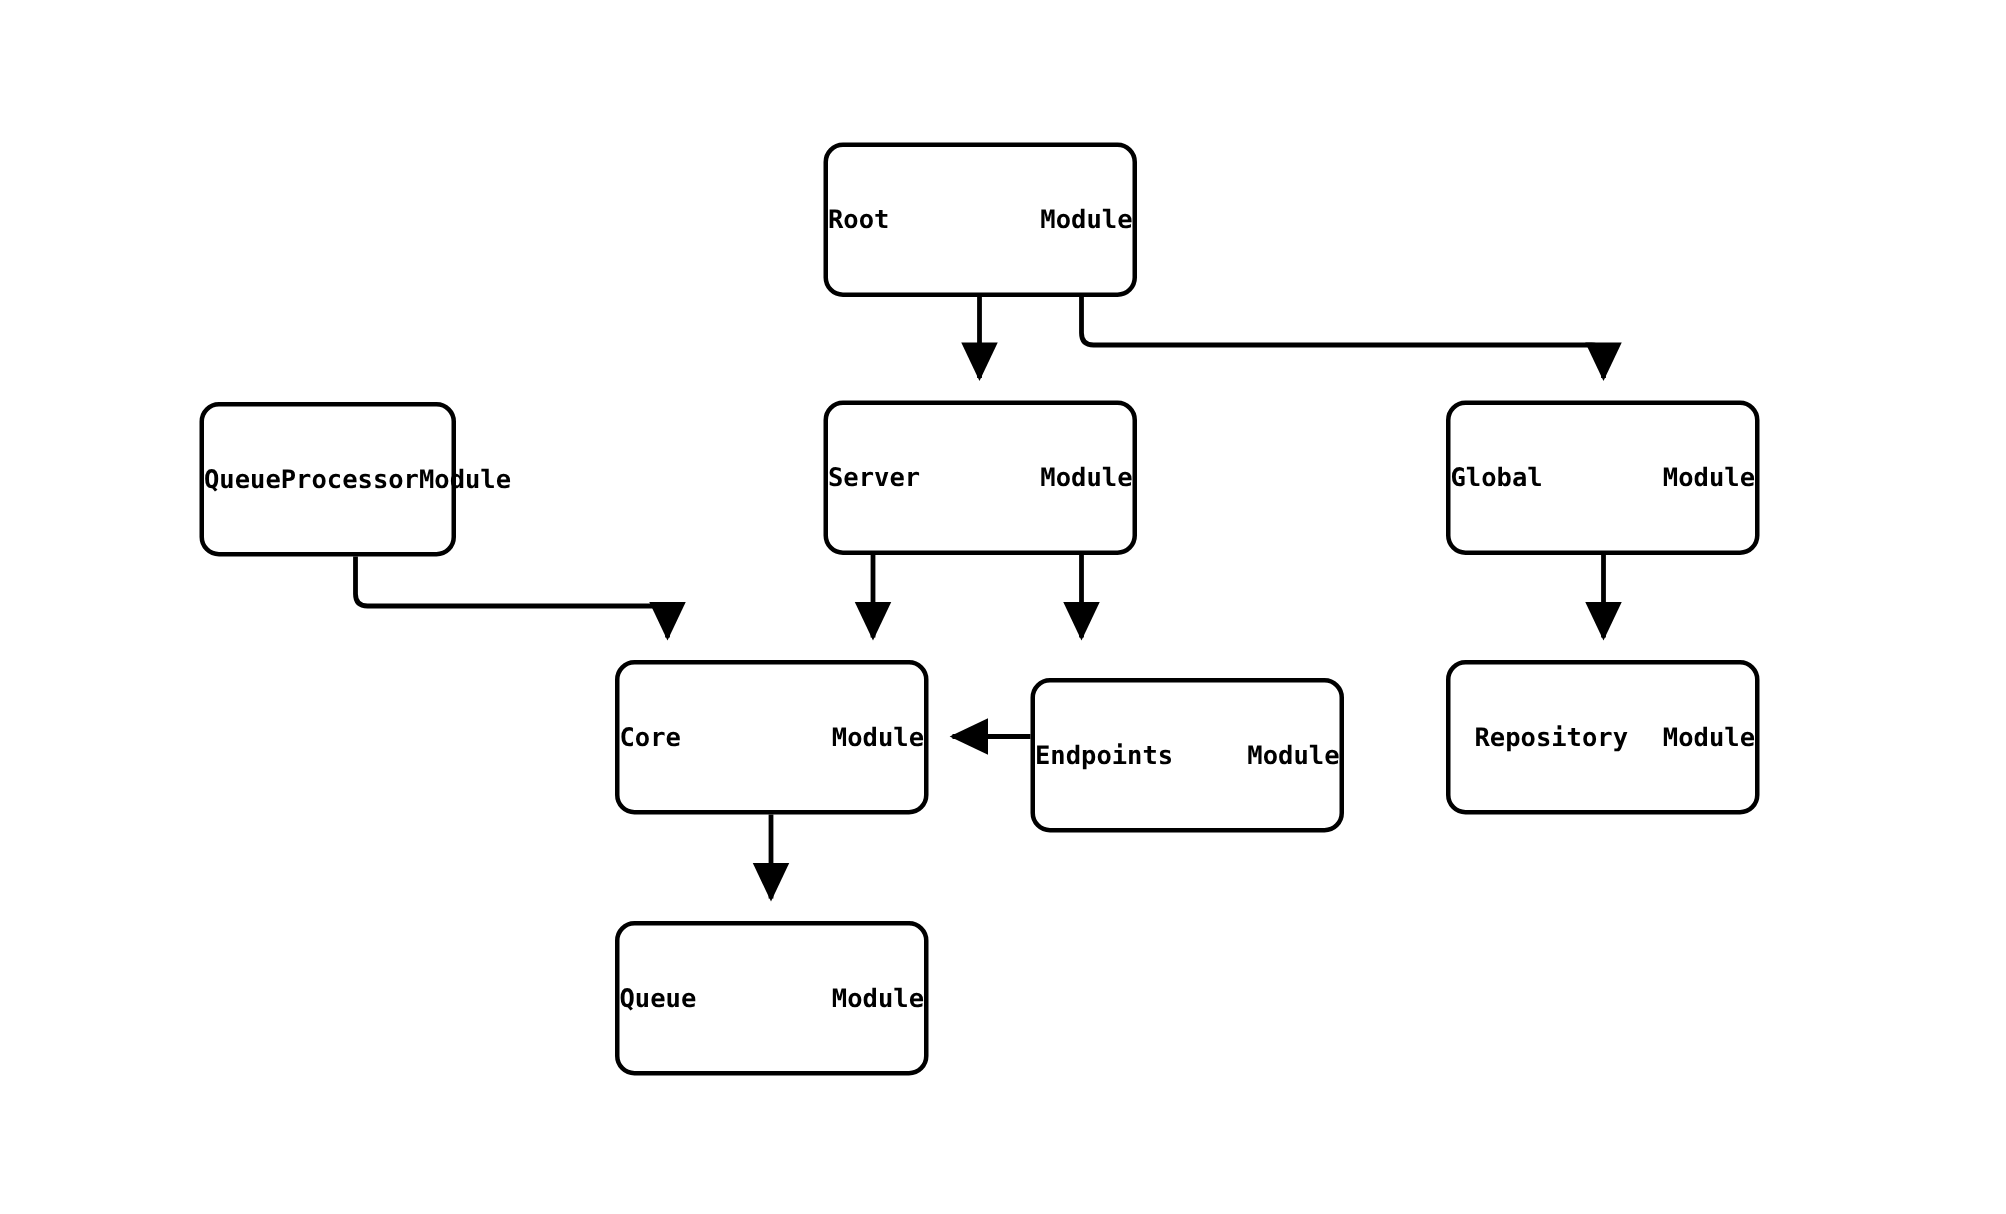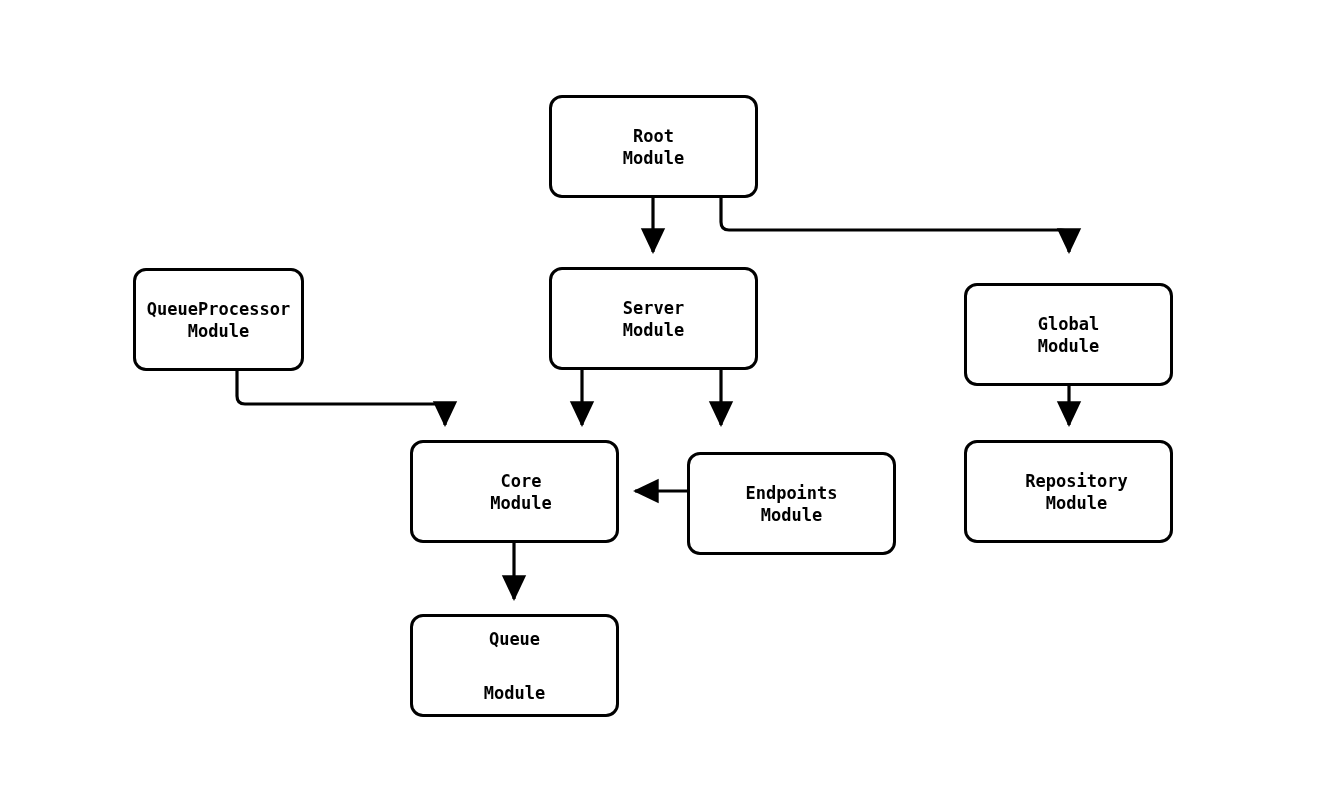--- a/index.html
+++ b/index.html
@@ -29,23 +29,23 @@
   }
   .node-box {
     position: absolute;
     box-sizing: border-box;
     width: 209px;
     height: 103px;
     border: 3px solid #000000;
     border-radius: 13px;
     background: #ffffff;
     display: flex;
-    flex-direction: column;
+    flex-direction: row;
     align-items: center;
-    justify-content: center;
+    justify-content: space-between;
     z-index: 2;
   }
   .node-label {
     font-family: "DejaVu Sans Mono", "Liberation Mono", monospace;
     font-size: 17px;
     line-height: 22px;
     font-weight: 700;
     color: #000000;
     text-align: center;
     white-space: nowrap;
@@ -89,26 +89,26 @@
   <div class="node-box" id="node-queueprocessor" style="left: 133px; top: 268px; width: 171px; height: 103px;">
     <span class="node-label">QueueProcessor</span>
     <span class="node-label">Module</span>
   </div>
 
   <div class="node-box" id="node-server" style="left: 549px; top: 267px; width: 209px; height: 103px;">
     <span class="node-label">Server</span>
     <span class="node-label">Module</span>
   </div>
 
-  <div class="node-box" id="node-global" style="left: 964px; top: 267px; width: 209px; height: 103px; margin-top: 16px;">
+  <div class="node-box" id="node-global" style="left: 964px; top: 267px; width: 209px; height: 103px;">
     <span class="node-label">Global</span>
     <span class="node-label">Module</span>
   </div>
 
-  <div class="node-box" id="node-core" style="left: 410px; top: 440px; width: 209px; height: 103px; padding-left: 13px;">
+  <div class="node-box" id="node-core" style="left: 410px; top: 440px; width: 209px; height: 103px;">
     <span class="node-label">Core</span>
     <span class="node-label">Module</span>
   </div>
 
   <div class="node-box" id="node-endpoints" style="left: 687px; top: 452px; width: 209px; height: 103px;">
     <span class="node-label">Endpoints</span>
     <span class="node-label">Module</span>
   </div>
 
   <div class="node-box" id="node-repository" style="left: 964px; top: 440px; width: 209px; height: 103px; padding-left: 16px;">

